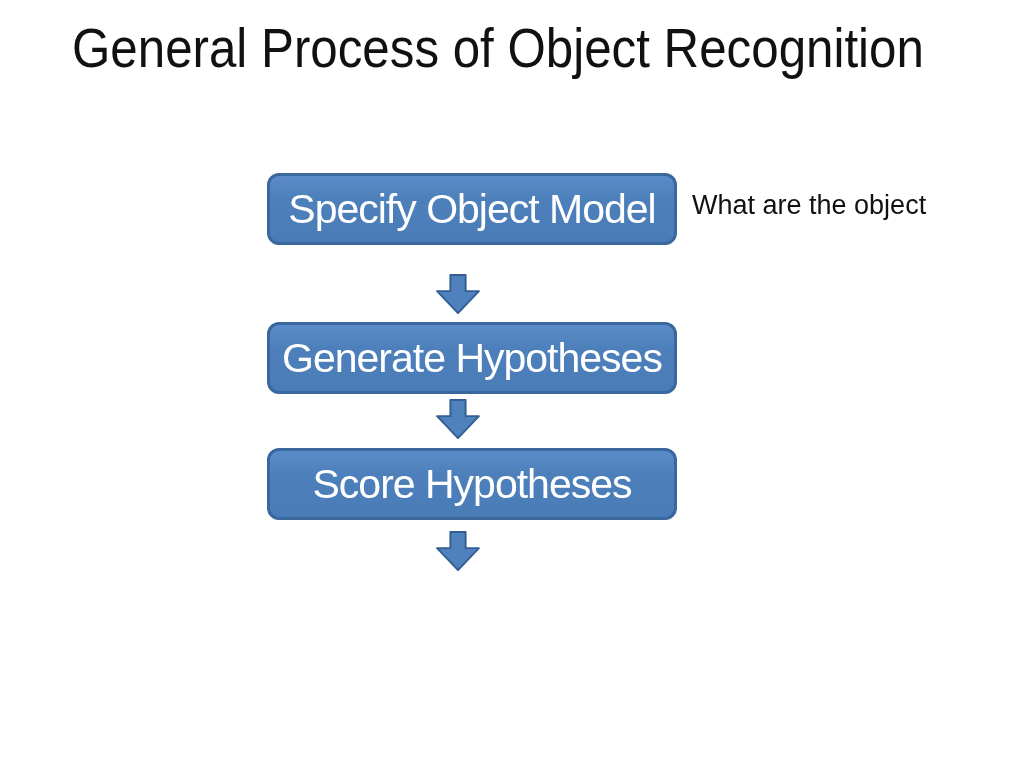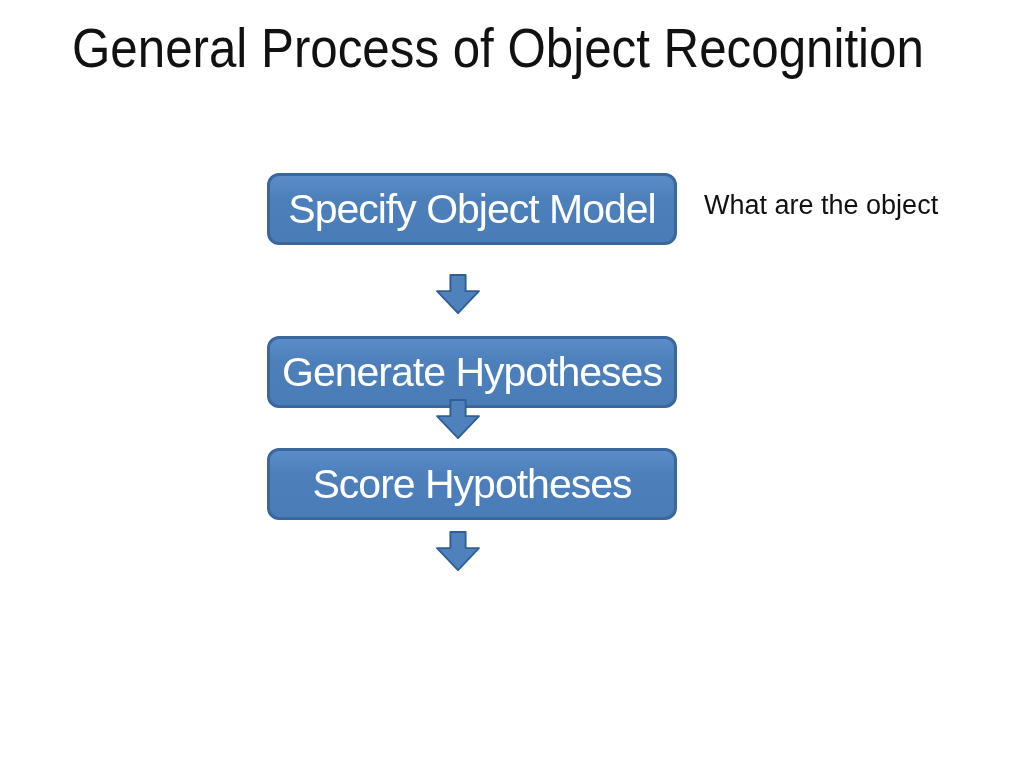--- a/index.html
+++ b/index.html
@@ -38,41 +38,41 @@
     background: linear-gradient(180deg, #5b8cc9 0%, #4d80bb 35%, #4a7cb7 100%);
     display: flex;
     align-items: center;
     justify-content: center;
     color: #ffffff;
     font-size: 41px;
     letter-spacing: -1px;
     white-space: nowrap;
   }
   .box-1 { top: 173px; }
-  .box-2 { top: 336px; text-align: right; }
+  .box-2 { top: 322px; text-align: right; }
   .box-3 { top: 448px; }
   .box-4 { top: 581px; }
   .flow-arrow {
     position: absolute;
     left: 435px;
     width: 46px;
     height: 40px;
   }
   .arrow-1 { top: 274px; }
   .arrow-2 { top: 399px; }
   .arrow-3 { top: 531px; }
   .annotation {
     position: absolute;
     left: 692px;
     top: 190px;
     font-size: 27px;
     line-height: 30px;
     color: #111111;
   }
-  .annotation div { white-space: nowrap; margin-left: 12px; }
+  .annotation div { white-space: nowrap; }
 </style>
 </head>
 <body>
 
 <div class="slide">
 
   <div class="slide-title">General Process of Object Recognition</div>
 
   <div class="flow-box box-1">
     <span>Specify Object Model</span>

